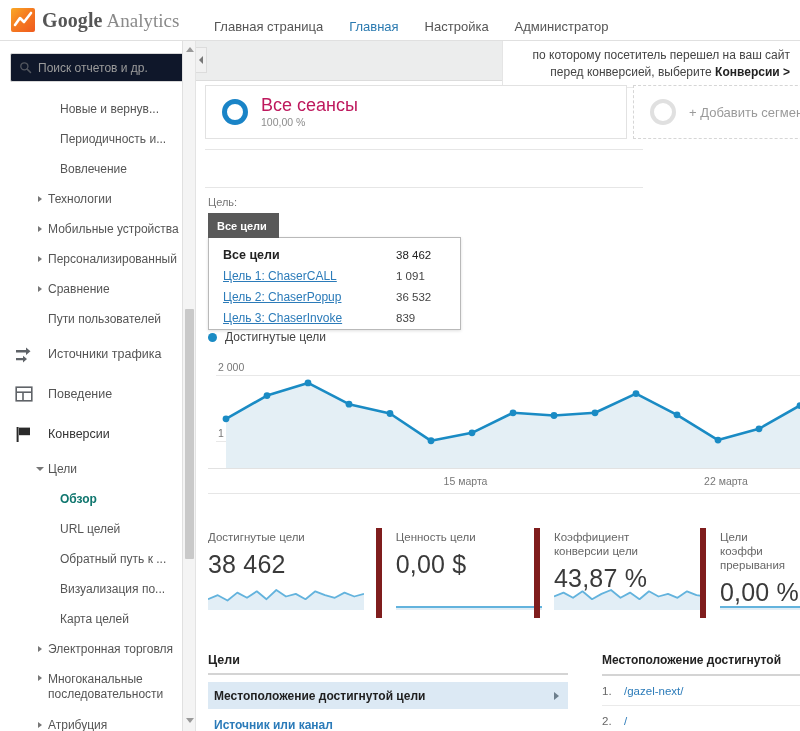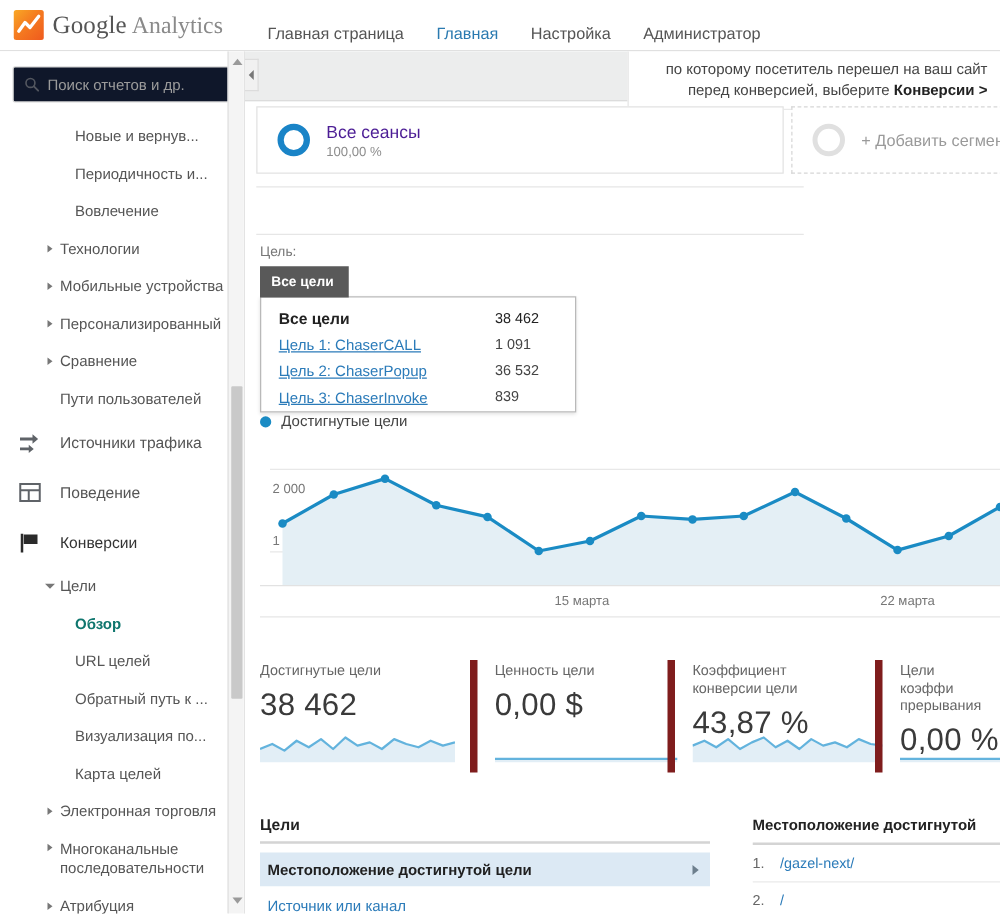--- a/index.html
+++ b/index.html
@@ -20,21 +20,21 @@
     display: flex; align-items: center;
   }
   .ga-logo-wrap { display: flex; align-items: center; padding-left: 11px; width: 190px; }
   .ga-mark {
     width: 24px; height: 24px; border-radius: 2px;
     background: linear-gradient(135deg,#f9a825 0%,#f57c20 45%,#ef5a1e 100%);
     position: relative; overflow: hidden; flex: none;
   }
   .ga-mark svg { position: absolute; left: 0; top: 0; }
   .ga-word { margin-left: 7px; white-space: nowrap; }
-  .ga-word .g1 { font-family: "Liberation Serif", serif; font-size: 20px; color: #555; letter-spacing: .1px; }
+  .ga-word .g1 { font-family: "Liberation Serif", serif; font-size: 20px; color: #555; letter-spacing: .1px; font-weight: bold; }
   .ga-word .g2 { font-family: "Liberation Serif", serif; font-size: 19px; color: #8a8a8a; margin-left: 4px; }
 
   .mainnav { display: flex; align-items: flex-end; height: 53px; padding-left: 11px; }
   .navitem {
     font-size: 13px; color: #555; padding: 0 13px; height: 41px;
     line-height: 41px; position: relative; white-space: nowrap; cursor: pointer;
   }
   .navitem.active { color: #2a7ab0; }
   .navitem.active::after {
     content: ""; position: absolute; left: 13px; right: 13px; bottom: 0;
@@ -119,21 +119,21 @@
   .hint-line b { color: #222; }
 
   
   .segbar { position: absolute; top: 44px; left: 0; width: 604px; height: 55px; }
   .seg-card {
     position: absolute; top: 0; left: 9px; width: 422px; height: 54px;
     background: #fff; border: 1px solid #e2e2e2; display: flex; align-items: center; padding-left: 16px;
   }
   .seg-ring { width: 26px; height: 26px; border-radius: 50%; border: 5px solid #1a84c7; flex: none; }
   .seg-txt { margin-left: 13px; }
-  .seg-title { font-size: 14px; color: #4c1d95; line-height: 17px; }
+  .seg-title { font-size: 18px; color: #be185d; line-height: 17px; }
   .seg-pct { font-size: 10.5px; color: #8d8d8d; margin-top: 2px; }
   .seg-add {
     position: absolute; top: 0; left: 437px; width: 180px; height: 54px;
     border: 1px dashed #d6d6d6; background: #fff; display: flex; align-items: center; padding-left: 16px;
   }
   .seg-add .ring2 { width: 26px; height: 26px; border-radius: 50%; border: 4px solid #e0e0e0; flex: none; }
   .seg-add .lbl { font-size: 13px; color: #9a9a9a; margin-left: 13px; white-space: nowrap; }
 
   .divider-line { position: absolute; left: 9px; width: 438px; height: 1px; background: #e6e6e6; }
 
@@ -180,21 +180,21 @@
 
   
   .goals-panel { position: absolute; left: 12px; top: 612px; width: 360px; }
   .gp-title { font-size: 12.5px; font-weight: bold; color: #222; padding-bottom: 6px; border-bottom: 2px solid #d4d4d4; }
   .gp-item {
     height: 27px; display: flex; align-items: center; padding: 0 8px 0 6px;
     font-size: 12px; color: #333; position: relative; margin-top: 7px; cursor: pointer;
   }
   .gp-item.sel { background: #dce9f4; font-weight: bold; color: #1f1f1f; }
   .gp-item .arr { position: absolute; right: 9px; width: 0; height: 0; border-left: 5px solid #6d7f8d; border-top: 4px solid transparent; border-bottom: 4px solid transparent; }
-  .gp-link { font-size: 12px; color: #2b7bb9; padding: 9px 0 0 6px; cursor: pointer; }
+  .gp-link { font-size: 12px; color: #2b7bb9; padding: 9px 0 0 6px; cursor: pointer; font-weight: bold; }
 
   .loc-panel { position: absolute; left: 406px; top: 612px; width: 198px; overflow: hidden; }
   .loc-title { font-size: 12px; font-weight: bold; color: #222; white-space: nowrap; padding-bottom: 7px; }
   .loc-sep { height: 2px; background: #d4d4d4; }
   .loc-row { height: 30px; display: flex; align-items: center; border-bottom: 1px solid #eaeaea; }
   .loc-idx { font-size: 11.5px; color: #666; width: 22px; }
   .loc-val { font-size: 11.5px; color: #2b7bb9; white-space: nowrap; cursor: pointer; }
 </style>
 </head>
 <body>
@@ -370,21 +370,21 @@
     </div>
 
     <div class="legend">
       <span class="dot"></span>
       <span class="ltxt">Достигнутые цели</span>
     </div>
 
     <div class="chart">
       <div class="gline" id="gl0" style="top: 28.962px;"></div>
       <div class="gline" id="gl1" style="top: 95.4177px;"></div>
-      <div class="ylab" id="yl0" style="top: 14.962px; margin-top: 24px;">2 000</div>
+      <div class="ylab" id="yl0" style="top: 14.962px;">2 000</div>
       <div class="ylab" id="yl1" style="top: 81.4177px;">1 000</div>
       <svg id="chart-svg" width="592" height="122">
           <path d="M18.0,72.8 L59.0,49.6 L100.0,36.9 L141.0,58.2 L182.0,67.5 L223.0,94.8 L264.0,86.8 L305.0,66.8 L346.0,69.5 L387.0,66.8 L428.0,47.6 L469.0,68.8 L510.0,94.1 L551.0,82.8 L592.0,59.5 L592.0,122 L18.0,122 Z" fill="#e4eff5"></path>
           <path d="M18.0,72.8 L59.0,49.6 L100.0,36.9 L141.0,58.2 L182.0,67.5 L223.0,94.8 L264.0,86.8 L305.0,66.8 L346.0,69.5 L387.0,66.8 L428.0,47.6 L469.0,68.8 L510.0,94.1 L551.0,82.8 L592.0,59.5 " fill="none" stroke="#1a8bc4" stroke-width="2.6" stroke-linejoin="round" stroke-linecap="round"></path>
           <circle cx="18" cy="72.82278481012658" r="3.4" fill="#1a8bc4"></circle>
           <circle cx="59" cy="49.563291139240505" r="3.4" fill="#1a8bc4"></circle>
           <circle cx="100" cy="36.936708860759495" r="3.4" fill="#1a8bc4"></circle>
           <circle cx="141" cy="58.20253164556962" r="3.4" fill="#1a8bc4"></circle>
           <circle cx="182" cy="67.50632911392405" r="3.4" fill="#1a8bc4"></circle>
           <circle cx="223" cy="94.75316455696202" r="3.4" fill="#1a8bc4"></circle>

